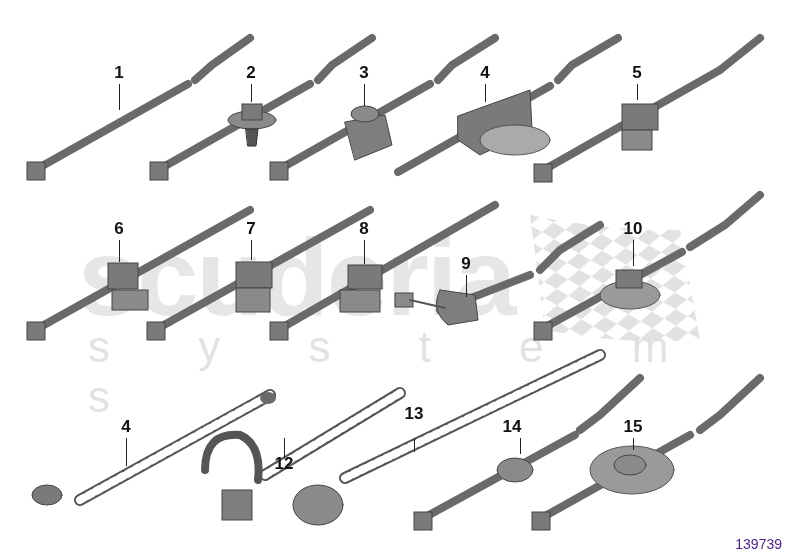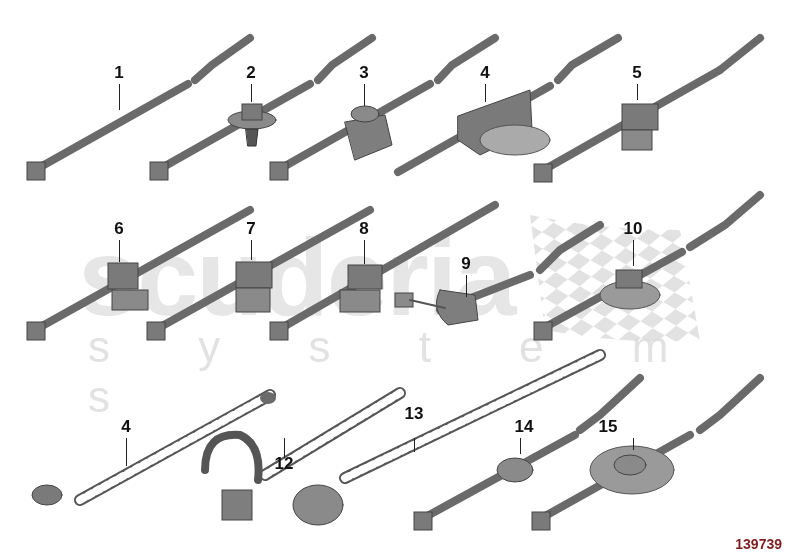--- a/index.html
+++ b/index.html
@@ -1,21 +1,21 @@
 <!DOCTYPE html>
 <html><head>
 <meta charset="utf-8">
 <style>
   html, body { margin: 0; padding: 0; background: #ffffff; }
   body { width: 800px; height: 560px; position: relative; overflow: hidden; font-family: "Liberation Sans", sans-serif; }
   #stage { position: absolute; left: 0; top: 0; width: 800px; height: 560px; }
   .callout { position: absolute; font-family: "Liberation Sans", sans-serif; font-weight: bold; font-size: 17px; color: #111111; transform: translateX(-50%); line-height: 1; }
   .leader { position: absolute; width: 1.3px; background: #222222; }
   .wm-text { position: absolute; font-family: "Liberation Sans", sans-serif; font-weight: bold; color: #e6e6e6; }
-  .ref { position: absolute; right: 18px; bottom: 8px; font-family: "Liberation Sans", sans-serif; font-size: 14px; color: #7f1d1d; font-weight: bold; }
+  .ref { position: absolute; right: 18px; bottom: 8px; font-family: "Liberation Sans", sans-serif; font-size: 14px; color: #4c1d95; }
 </style>
 </head>
 <body>
 
 <div id="stage">
 
   <div class="wm-text" style="left:78px; top:222px; font-size:110px; letter-spacing:-2px; line-height:1;">scuderia</div>
   <div class="wm-text" style="left:88px; top:322px; font-size:44px; letter-spacing:38px; font-weight:normal; color:#e2e2e2;">s y s t e m s</div>
 
   <svg width="800" height="560" viewBox="0 0 800 560" style="position:absolute;left:0;top:0;">
@@ -164,20 +164,20 @@
 
   <div class="callout" style="left:126px; top:418px;">4</div>
   <div class="leader" style="left:126px; top:438px; height:28px;"></div>
 
   <div class="callout" style="left:284px; top:418px;margin-top:37px;">12</div>
   <div class="leader" style="left:284px; top:438px; height:20px;"></div>
 
   <div class="callout" style="left:414px; top:405px;">13</div>
   <div class="leader" style="left:414px; top:438px; height:14px;"></div>
 
-  <div class="callout" style="left:524px; top:418px;text-align:center;">14</div>
+  <div class="callout" style="left:512px; top:418px;text-align:center;">14</div>
   <div class="leader" style="left:520px; top:438px; height:16px;"></div>
 
-  <div class="callout" style="left:608px; top:418px;">15</div>
+  <div class="callout" style="left:633px; top:418px;">15</div>
   <div class="leader" style="left:633px; top:438px; height:12px;"></div>
 
   <div class="ref">139739</div>
 </div>
 
 </body></html>

